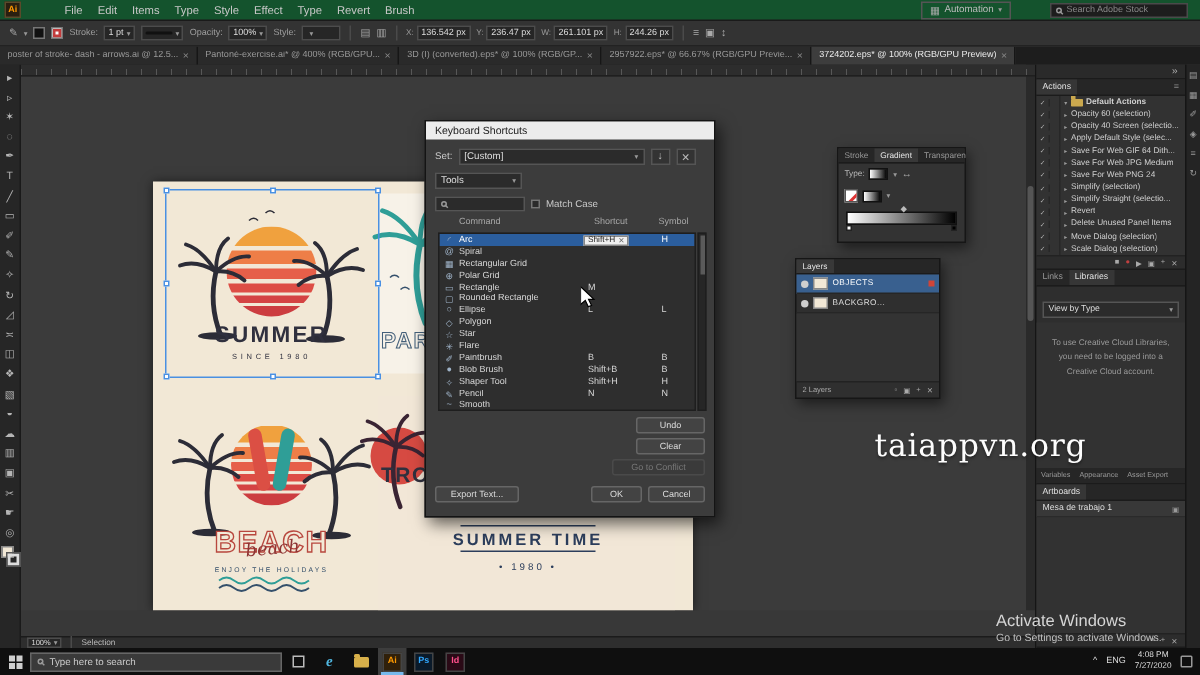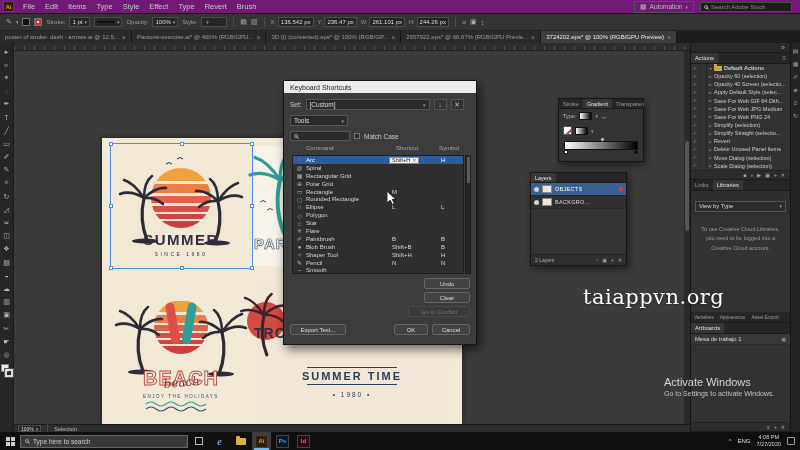--- a/index.html
+++ b/index.html
@@ -1,20 +1,20 @@
 <!DOCTYPE html>
 <html><head>
 <meta charset="utf-8">
 <style>
 *{margin:0;padding:0;box-sizing:border-box;}
 html,body{width:800px;height:450px;}
 body{position:relative;font-family:"Liberation Sans",sans-serif;background:#383838;overflow:hidden;color:#ccc;}
 
 
-.menubar{position:absolute;left:0;top:0;width:800px;height:14px;background:#701a75;display:flex;align-items:center;border-bottom:1px solid #1a1a1a;z-index:40;}
+.menubar{position:absolute;left:0;top:0;width:800px;height:14px;background:#14532d;display:flex;align-items:center;border-bottom:1px solid #1a1a1a;z-index:40;gap:20px;}
 .ai-logo{width:11px;height:11px;margin:0 4px 0 3px;background:#2a1f10;border:1px solid #5a4a2a;color:#ff9a00;font-size:6px;font-weight:bold;display:flex;align-items:center;justify-content:center;flex:0 0 auto;}
 .menu-item{font-size:7.5px;color:#c8c8c8;padding:0 5px;line-height:14px;white-space:nowrap;}
 .mb-spacer{flex:1;}
 .workspace-box{font-size:6.5px;color:#bbb;border:1px solid #555;padding:1px 5px;margin-right:6px;display:flex;gap:3px;align-items:center;white-space:nowrap;}
 .stock-search{width:92px;height:10px;background:#1d1d1d;border:1px solid #4a4a4a;font-size:6px;color:#888;display:flex;align-items:center;gap:3px;padding:0 3px;margin-right:8px;}
 .mag{width:4px;height:4px;border:1px solid #999;border-radius:50%;position:relative;flex:0 0 auto;}
 .mag::after{content:"";position:absolute;width:3px;height:1px;background:#999;right:-2px;bottom:-1px;transform:rotate(45deg);}
 
 
 .controlbar{position:absolute;left:0;top:14px;width:800px;height:17px;background:#333;border-bottom:1px solid #222;display:flex;align-items:center;font-size:6.5px;color:#bbb;gap:4px;padding:0 6px;z-index:39;}
@@ -38,21 +38,21 @@
 .tab.active{background:#3d3d3d;color:#ececec;}
 .tab-close{color:#888;font-size:7px;}
 
 
 .ruler{position:absolute;left:14px;top:43px;width:676px;height:8px;background:#2d2d2d;border-bottom:1px solid #1f1f1f;background-image:repeating-linear-gradient(90deg,#575757 0 1px,transparent 1px 10px);background-size:auto 4px;background-position:left bottom;background-repeat:repeat-x;z-index:5;}
 .toolbar{position:absolute;left:0;top:43px;width:14px;height:389px;background:#262626;border-right:1px solid #1a1a1a;display:flex;flex-direction:column;align-items:center;padding-top:2px;z-index:10;}
 .tool{width:14px;height:13.2px;font-size:7px;color:#b5b5b5;display:flex;align-items:center;justify-content:center;}
 .tb-swatches{margin-top:2px;position:relative;width:12px;height:13px;}
 .tb-fill{position:absolute;left:0;top:0;width:8px;height:8px;background:#f2e8d6;border:1px solid #888;}
 .tb-stroke{position:absolute;right:0;bottom:0;width:8px;height:8px;border:2px solid #ddd;outline:1px solid #555;}
-.canvas{position:absolute;left:14px;top:51px;width:676px;height:373px;background:#3b3b3b;overflow:hidden;z-index:1;}
+.canvas{position:absolute;left:14px;top:34px;width:676px;height:373px;background:#3b3b3b;overflow:hidden;z-index:1;}
 .artboard{position:absolute;left:88px;top:87px;width:360px;height:286px;background:#f2e8d6;box-shadow:0 0 7px rgba(0,0,0,.55);}
 .selbox{position:absolute;left:96px;top:92px;width:143px;height:126px;border:1px solid #4a90e2;z-index:3;}
 .hdl{position:absolute;width:4px;height:4px;background:#fff;border:1px solid #4a90e2;}
 .h-tl{left:-2px;top:-2px;} .h-tm{left:calc(50% - 2px);top:-2px;} .h-tr{right:-2px;top:-2px;}
 .h-ml{left:-2px;top:calc(50% - 2px);} .h-mr{right:-2px;top:calc(50% - 2px);}
 .h-bl{left:-2px;bottom:-2px;} .h-bm{left:calc(50% - 2px);bottom:-2px;} .h-br{right:-2px;bottom:-2px;}
 .cv-vscroll{position:absolute;right:0;top:0;width:6px;height:100%;background:#2a2a2a;}
 .cv-vthumb{position:absolute;left:1px;top:90px;width:4px;height:90px;background:#555;border-radius:2px;}
 
 
@@ -130,21 +130,21 @@
 .lib-msg{flex:1;padding:10px 7px;font-size:5.5px;line-height:1.7;color:#9a9a9a;text-align:center;background:#323232;overflow:hidden;}
 .ab-row{height:11px;display:flex;align-items:center;gap:3px;padding:0 4px;background:#383838;border-bottom:1px solid #2a2a2a;flex:0 0 auto;}
 .ab-name{flex:1;font-size:5.8px;color:#ddd;white-space:nowrap;overflow:hidden;}
 .ab-ico{font-size:5px;color:#999;}
 .ab-fill{flex:1;background:#323232;}
 .dock-strip{position:absolute;left:790px;top:43px;width:10px;height:389px;background:#242424;border-left:1px solid #151515;z-index:16;display:flex;flex-direction:column;align-items:center;padding-top:2px;}
 .strip-ico{height:13px;line-height:13px;font-size:6px;color:#999;}
 
 
 .watermark{position:absolute;left:583px;top:285px;font-family:"DejaVu Serif",serif;font-size:21px;color:#fdfdfd;z-index:26;letter-spacing:0.5px;text-shadow:0 1px 2px rgba(0,0,0,.4);}
-.activate{position:absolute;left:664px;top:376px;z-index:26;color:#d5d5d5;}
+.activate{position:absolute;left:664px;top:408px;z-index:26;color:#d5d5d5;}
 .activate .l1{font-size:11px;font-weight:400;}
 .activate .l2{font-size:7px;color:#c0c0c0;margin-top:2px;}
 .cursor{position:absolute;left:387px;top:191px;z-index:70;}
 
 
 .statusbar{position:absolute;left:14px;top:424px;width:676px;height:8px;background:#2e2e2e;border-top:1px solid #1b1b1b;display:flex;align-items:center;gap:4px;padding:0 4px;font-size:5.5px;color:#bbb;z-index:12;}
 .statusbar .val-box{height:7px;font-size:5px;}
 
 
 .taskbar{position:absolute;left:0;top:432px;width:800px;height:18px;background:#0f0f0f;display:flex;align-items:center;z-index:60;}

